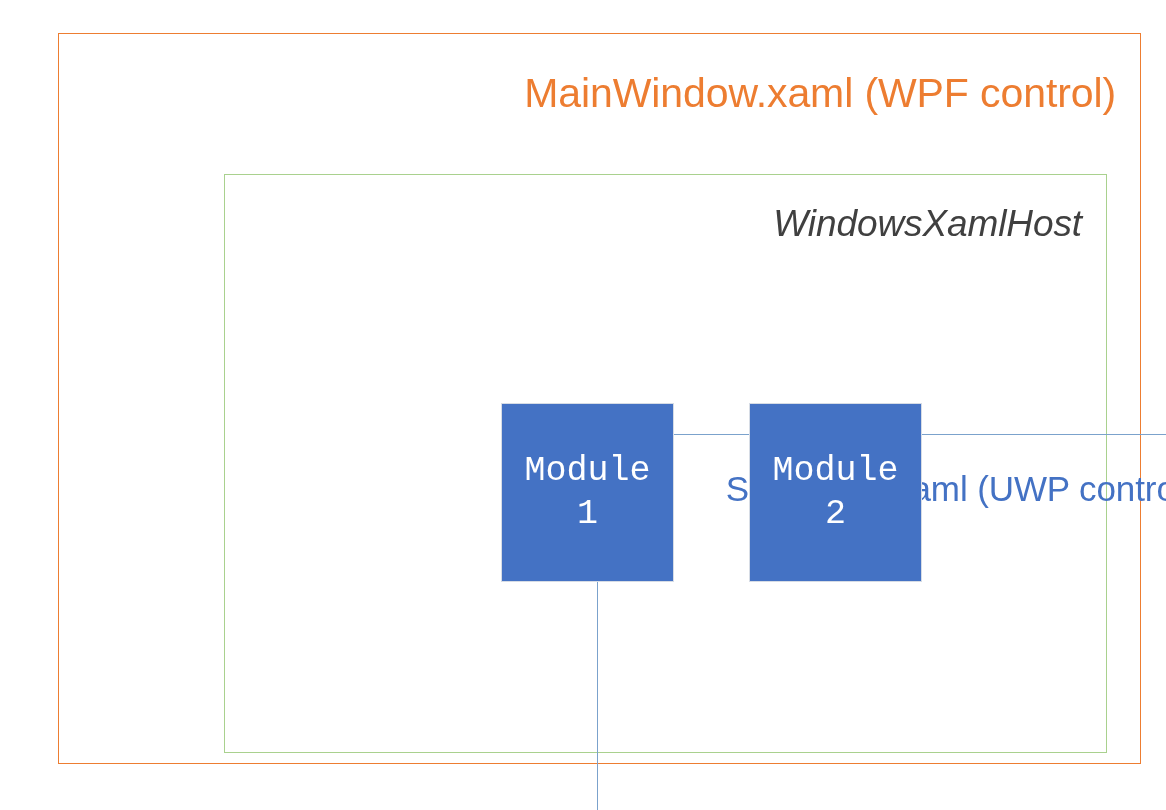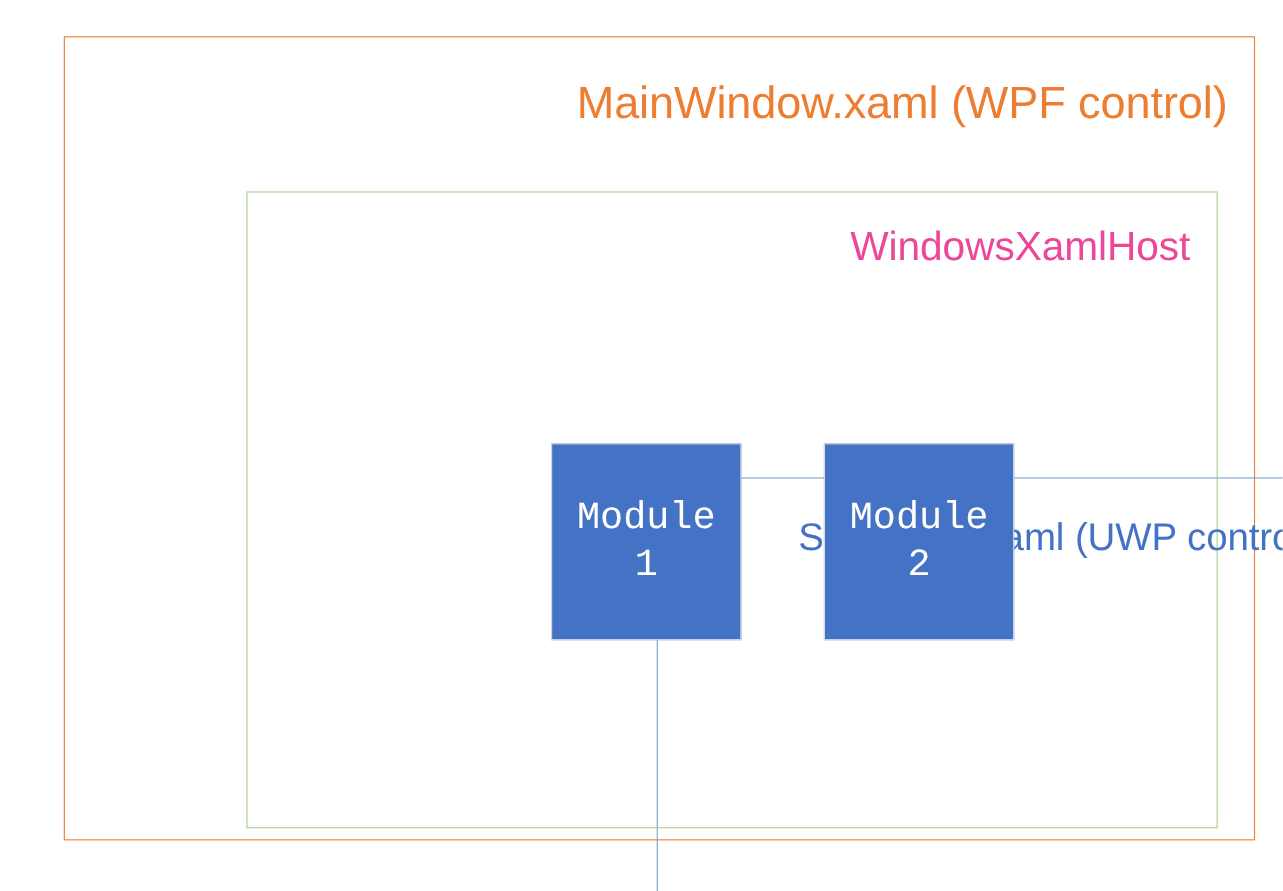--- a/index.html
+++ b/index.html
@@ -68,21 +68,22 @@
     right: 24px;
     top: 38px;
     font-size: 41px;
     color: #ED7D31;
   }
 
   .caption-middle {
     right: 24px;
     top: 30px;
     font-size: 37px;
-    color: #ec4899;
+    color: #404040;
+    font-style: italic;
   }
 
   .caption-inner {
     right: 28px;
     top: 36px;
     font-size: 35px;
     color: #4472C4;
   }
 
   

